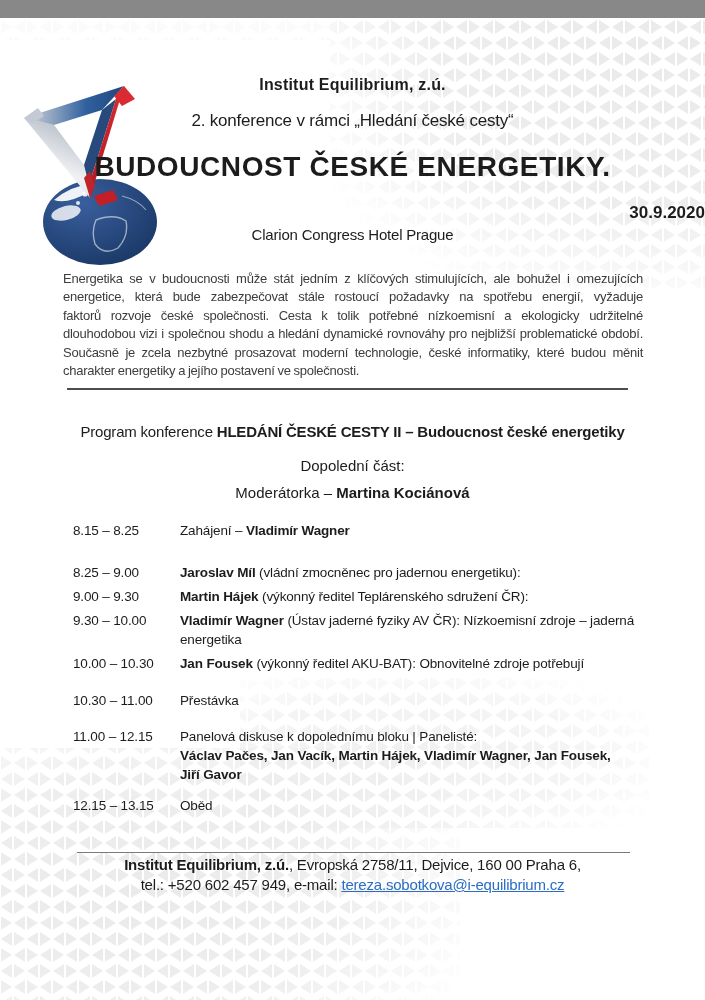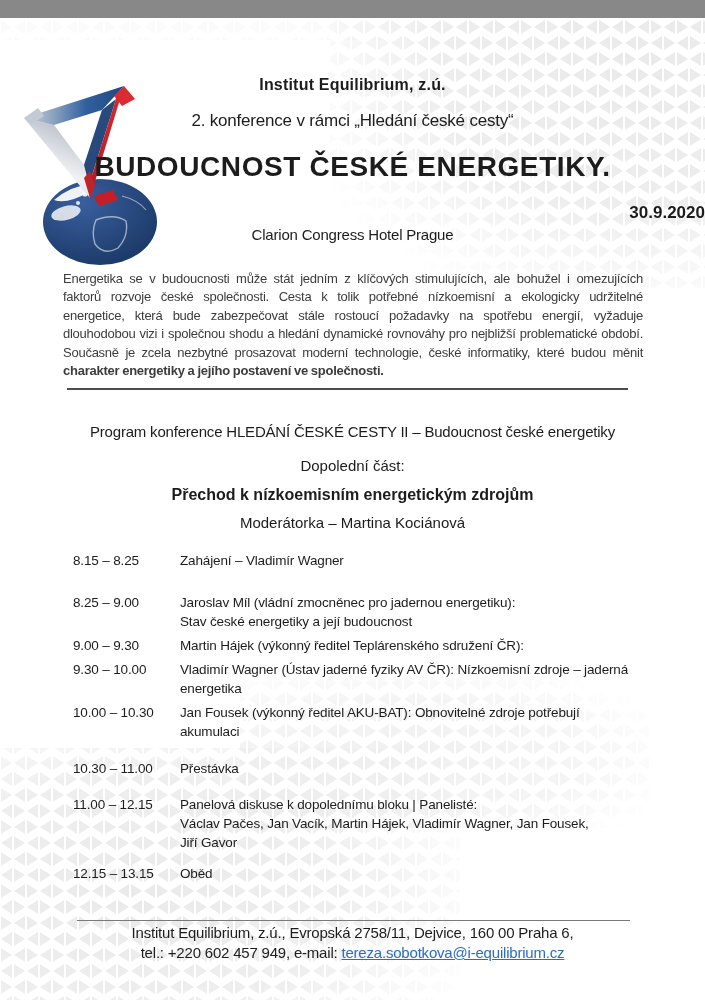--- a/index.html
+++ b/index.html
@@ -14,36 +14,36 @@
   .c{text-align:center;}
   .org{margin:0;padding-top:58px;font-size:16px;font-weight:bold;letter-spacing:.2px;}
   .sub{margin-top:17px;font-size:17px;letter-spacing:-.2px;}
   .title{margin-top:20px;font-size:28px;font-weight:bold;letter-spacing:.6px;}
   .date{margin-top:20px;font-size:17px;font-weight:bold;text-align:right;}
   .venue{margin-top:3px;font-size:15px;letter-spacing:-.2px;}
 
   .intro{margin:27px 62px 0 63px;font-size:13px;line-height:18.4px;color:#3c3c3c;
          letter-spacing:-.25px;word-spacing:-.5px;}
   .jline{text-align:justify;text-align-last:justify;}
-  .jline.last{text-align-last:left;font-weight:bold;}
+  .jline.last{text-align-last:left;}
 
   .divider1{margin:8px 77px 0 67px;border-top:2px solid #4d4d4d;height:0;}
   .prog-heading{margin-top:33px;font-size:15px;letter-spacing:-.2px;}
   .prog-section{margin-top:17px;font-size:15px;}
   .session{margin-top:12px;font-size:16px;font-weight:bold;}
   .moderator{margin-top:10px;font-size:15px;}
 
   .schedule{margin:20px 15px 0 73px;font-size:13.5px;line-height:19px;letter-spacing:-.15px;}
   .srow{display:flex;}
   .stime{width:107px;flex:0 0 107px;}
   .sdesc{flex:1;}
   .sdesc div{white-space:nowrap;}
   .m0{margin-bottom:23px}.m1{margin-bottom:5px}.m2{margin-bottom:5px}.m3{margin-bottom:5px}
   .m4{margin-bottom:18px}.m5{margin-bottom:17px}.m6{margin-bottom:12px}.m7{margin-bottom:0}
-  .b{font-weight:normal;}
+  .b{font-weight:bold;}
   .i{}
 
   .divider2{margin:37px 75px 0 77px;border-top:1px solid #7a7a7a;height:0;}
   .footer{margin-top:2px;font-size:15px;line-height:19.5px;letter-spacing:-.2px;}
   .footer a{color:#2b6cc4;text-decoration:underline;}
 </style>
 </head>
 <body>
 
 <div class="page">
@@ -138,70 +138,67 @@
 
   <div class="content">
     <div class="org c">Institut Equilibrium, z.ú.</div>
     <div class="sub c">2. konference v rámci „Hledání české cesty“</div>
     <div class="title c">BUDOUCNOST ČESKÉ ENERGETIKY.</div>
     <div class="date c">30.9.2020</div>
     <div class="venue c">Clarion Congress Hotel Prague</div>
 
     <div class="intro">
       <div class="jline">Energetika se v budoucnosti může stát jedním z klíčových stimulujících, ale bohužel i omezujících</div>
+      <div class="jline">energetice, která bude zabezpečovat stále rostoucí požadavky na spotřebu energií, vyžaduje</div>
       <div class="jline">faktorů rozvoje české společnosti. Cesta k tolik potřebné nízkoemisní a ekologicky udržitelné</div>
-      <div class="jline">energetice, která bude zabezpečovat stále rostoucí požadavky na spotřebu energií, vyžaduje</div>
       <div class="jline">dlouhodobou vizi i společnou shodu a hledání dynamické rovnováhy pro nejbližší problematické období.</div>
       <div class="jline">Současně je zcela nezbytné prosazovat moderní technologie, české informatiky, které budou měnit</div>
       <div class="jline last">charakter energetiky a jejího postavení ve společnosti.</div>
     </div>
 
     <div class="divider1"></div>
 
     <div class="prog-heading c">
       <span>Program konference </span><span class="b">HLEDÁNÍ ČESKÉ CESTY II – Budoucnost české energetiky</span>
     </div>
     <div class="prog-section c">Dopolední část:</div>
-    <div class="session c">Přechod k nízkoemisním energetickým zdrojům</div>
     <div class="moderator c">
       <span>Moderátorka – </span><span class="b">Martina Kociánová</span>
     </div>
 
     <div class="schedule">
         <div class="srow m0">
           <div class="stime">8.15 – 8.25</div>
           <div class="sdesc">
             <div><span class="r">Zahájení – </span><span class="b">Vladimír Wagner</span></div>
           </div>
         </div>
         <div class="srow m1">
           <div class="stime">8.25 – 9.00</div>
           <div class="sdesc">
             <div><span class="b">Jaroslav Míl</span><span class="i"> (vládní zmocněnec pro jadernou energetiku)</span><span class="r">:</span></div>
-            <div><span class="r">Stav české energetiky a její budoucnost</span></div>
           </div>
         </div>
         <div class="srow m2">
           <div class="stime">9.00 – 9.30</div>
           <div class="sdesc">
             <div><span class="b">Martin Hájek</span><span class="i"> (výkonný ředitel Teplárenského sdružení ČR):</span></div>
           </div>
         </div>
         <div class="srow m3">
           <div class="stime">9.30 – 10.00</div>
           <div class="sdesc">
             <div><span class="b">Vladimír Wagner</span><span class="i"> (Ústav jaderné fyziky AV ČR):</span><span class="r"> Nízkoemisní zdroje – jaderná</span></div>
             <div><span class="r">energetika</span></div>
           </div>
         </div>
         <div class="srow m4">
           <div class="stime">10.00 – 10.30</div>
           <div class="sdesc">
             <div><span class="b">Jan Fousek</span><span class="i"> (výkonný ředitel AKU-BAT):</span><span class="r"> Obnovitelné zdroje potřebují</span></div>
-            <div><span class="r">akumulaci</span></div>
           </div>
         </div>
         <div class="srow m5">
           <div class="stime">10.30 – 11.00</div>
           <div class="sdesc">
             <div><span class="r">Přestávka</span></div>
           </div>
         </div>
         <div class="srow m6">
           <div class="stime">11.00 – 12.15</div>
@@ -218,17 +215,17 @@
           </div>
         </div>
       </div>
 
     <div class="divider2"></div>
     <div class="footer c">
       <div>
         <span class="b">Institut Equilibrium, z.ú.</span><span>, Evropská 2758/11, Dejvice, 160 00 Praha 6,</span>
       </div>
       <div>
-        <span>tel.: +220 602 457 949, e-mail: </span><a href="#">tereza.sobotkova@i-equilibrium.cz</a>
+        <span>tel.: +520 602 457 949, e-mail: </span><a href="#">tereza.sobotkova@i-equilibrium.cz</a>
       </div>
     </div>
   </div>
 </div>
 
 </body></html>

